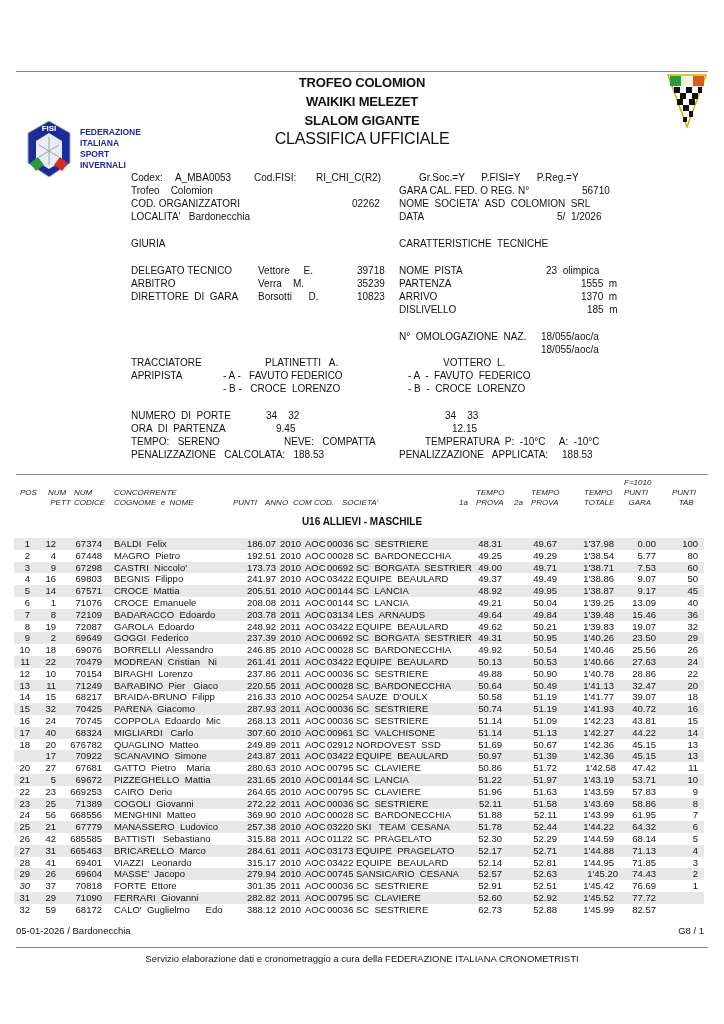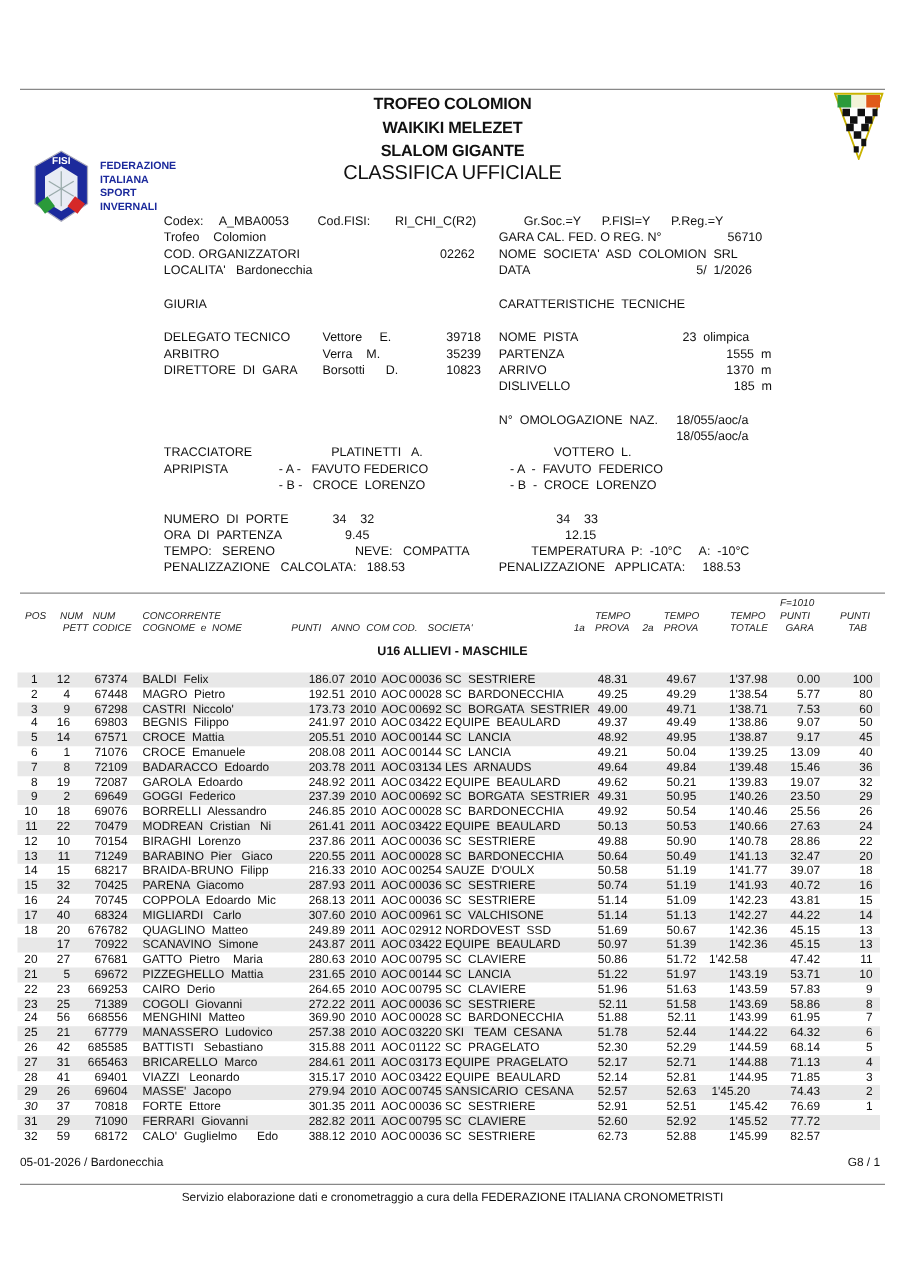--- a/index.html
+++ b/index.html
@@ -471,21 +471,21 @@
       <span class="r" style="right: 648px;">27</span>
       <span class="r" style="right: 602px;">67681</span>
       <span style="left: 100px;">GATTO  Pietro    Maria</span>
       <span class="r" style="right: 428px;">280.63</span>
       <span style="left: 266px;">2010</span>
       <span style="left: 291px;">AOC</span>
       <span style="left: 313px;">00795</span>
       <span style="left: 342px;">SC  CLAVIERE</span>
       <span class="r" style="right: 202px;">50.86</span>
       <span class="r" style="right: 147px;">51.72</span>
-      <span class="r" style="right: 106px;">1'42.58</span>
+      <span class="r" style="right: 88px;">1'42.58</span>
       <span class="r" style="right: 48px;">47.42</span>
       <span class="r" style="right: 6px;">11</span>
     </div>
     <div class="row alt">
       <span class="r" style="right: 674px;">21</span>
       <span class="r" style="right: 648px;">5</span>
       <span class="r" style="right: 602px;">69672</span>
       <span style="left: 100px;">PIZZEGHELLO  Mattia</span>
       <span class="r" style="right: 428px;">231.65</span>
       <span style="left: 266px;">2010</span>
@@ -615,21 +615,21 @@
       <span class="r" style="right: 648px;">26</span>
       <span class="r" style="right: 602px;">69604</span>
       <span style="left: 100px;">MASSE'  Jacopo</span>
       <span class="r" style="right: 428px;">279.94</span>
       <span style="left: 266px;">2010</span>
       <span style="left: 291px;">AOC</span>
       <span style="left: 313px;">00745</span>
       <span style="left: 342px;">SANSICARIO  CESANA</span>
       <span class="r" style="right: 202px;">52.57</span>
       <span class="r" style="right: 147px;">52.63</span>
-      <span class="r" style="right: 104px;">1'45.20</span>
+      <span class="r" style="right: 86px;">1'45.20</span>
       <span class="r" style="right: 48px;">74.43</span>
       <span class="r" style="right: 6px;">2</span>
     </div>
     <div class="row">
       <span class="r" style="right: 674px; font-style: italic;">30</span>
       <span class="r" style="right: 648px;">37</span>
       <span class="r" style="right: 602px;">70818</span>
       <span style="left: 100px;">FORTE  Ettore</span>
       <span class="r" style="right: 428px;">301.35</span>
       <span style="left: 266px;">2011</span>

